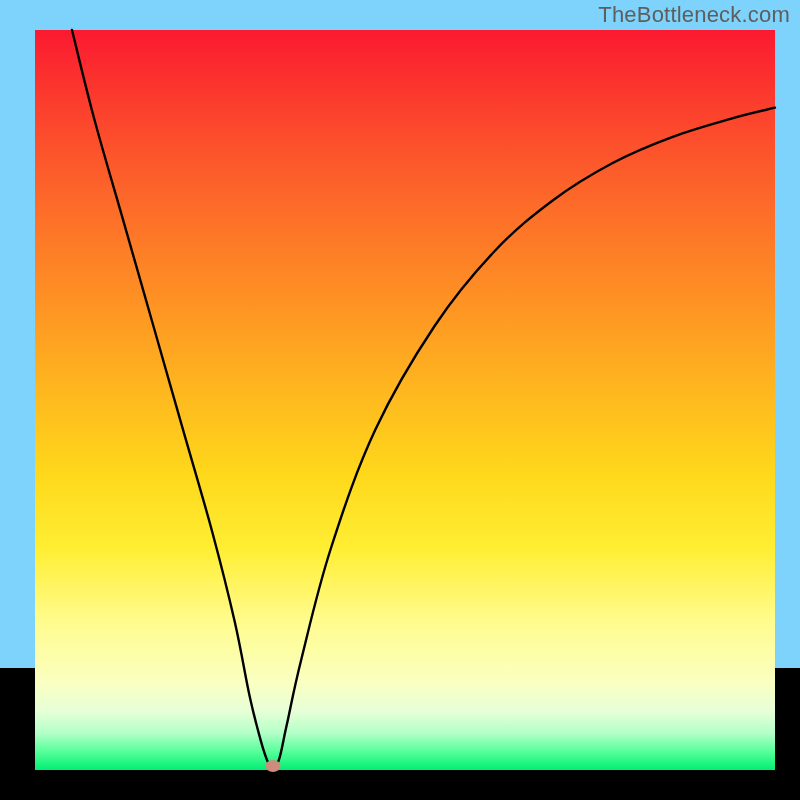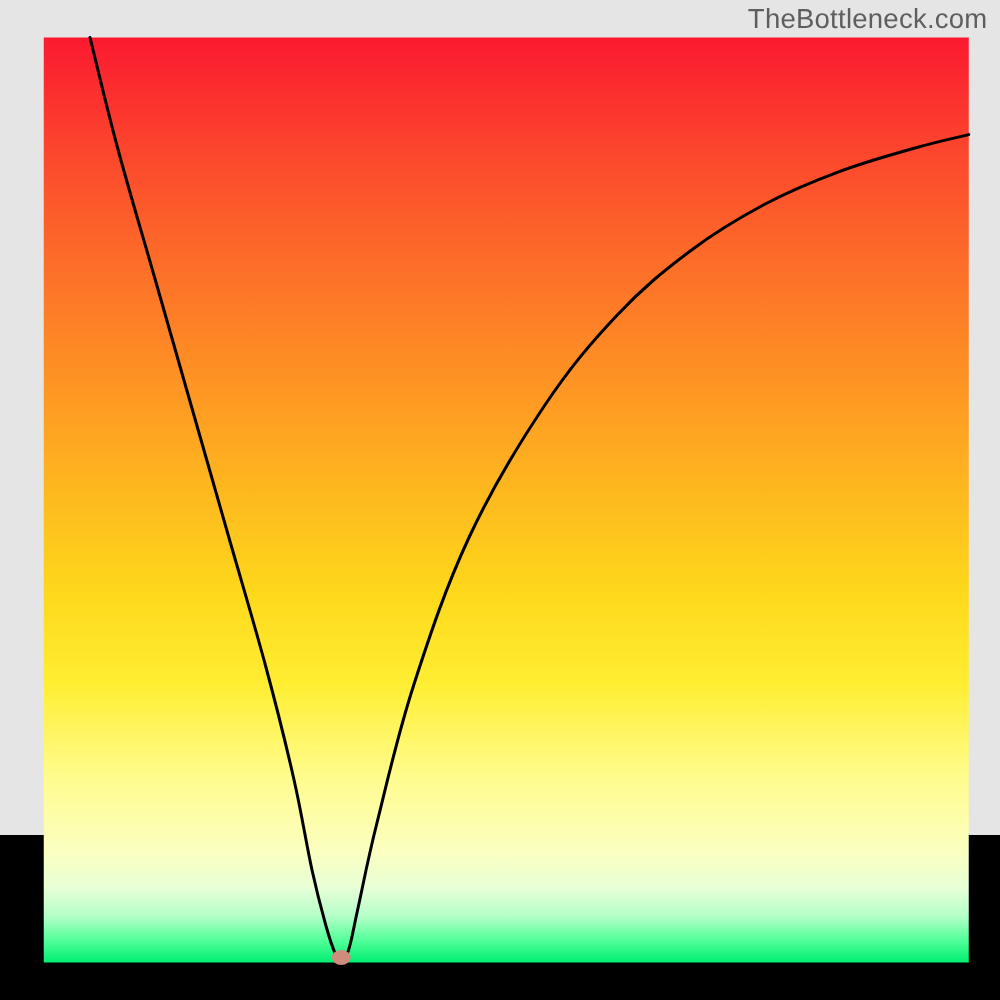--- a/index.html
+++ b/index.html
@@ -8,21 +8,21 @@
     width: 800px;
     height: 800px;
     background: #000;
     overflow: hidden;
     font-family: Arial, Helvetica, sans-serif;
   }
   .frame {
     position: relative;
     width: 800px;
     height: 668px;
-    background: #e5e5e5;
+    background: #7dd3fc;
   }
   .watermark {
     position: absolute;
     top: 2px;
     right: 10px;
     color: #5e5e5e;
     font-size: 22px;
     font-weight: 400;
     letter-spacing: 0.2px;
     z-index: 5;

